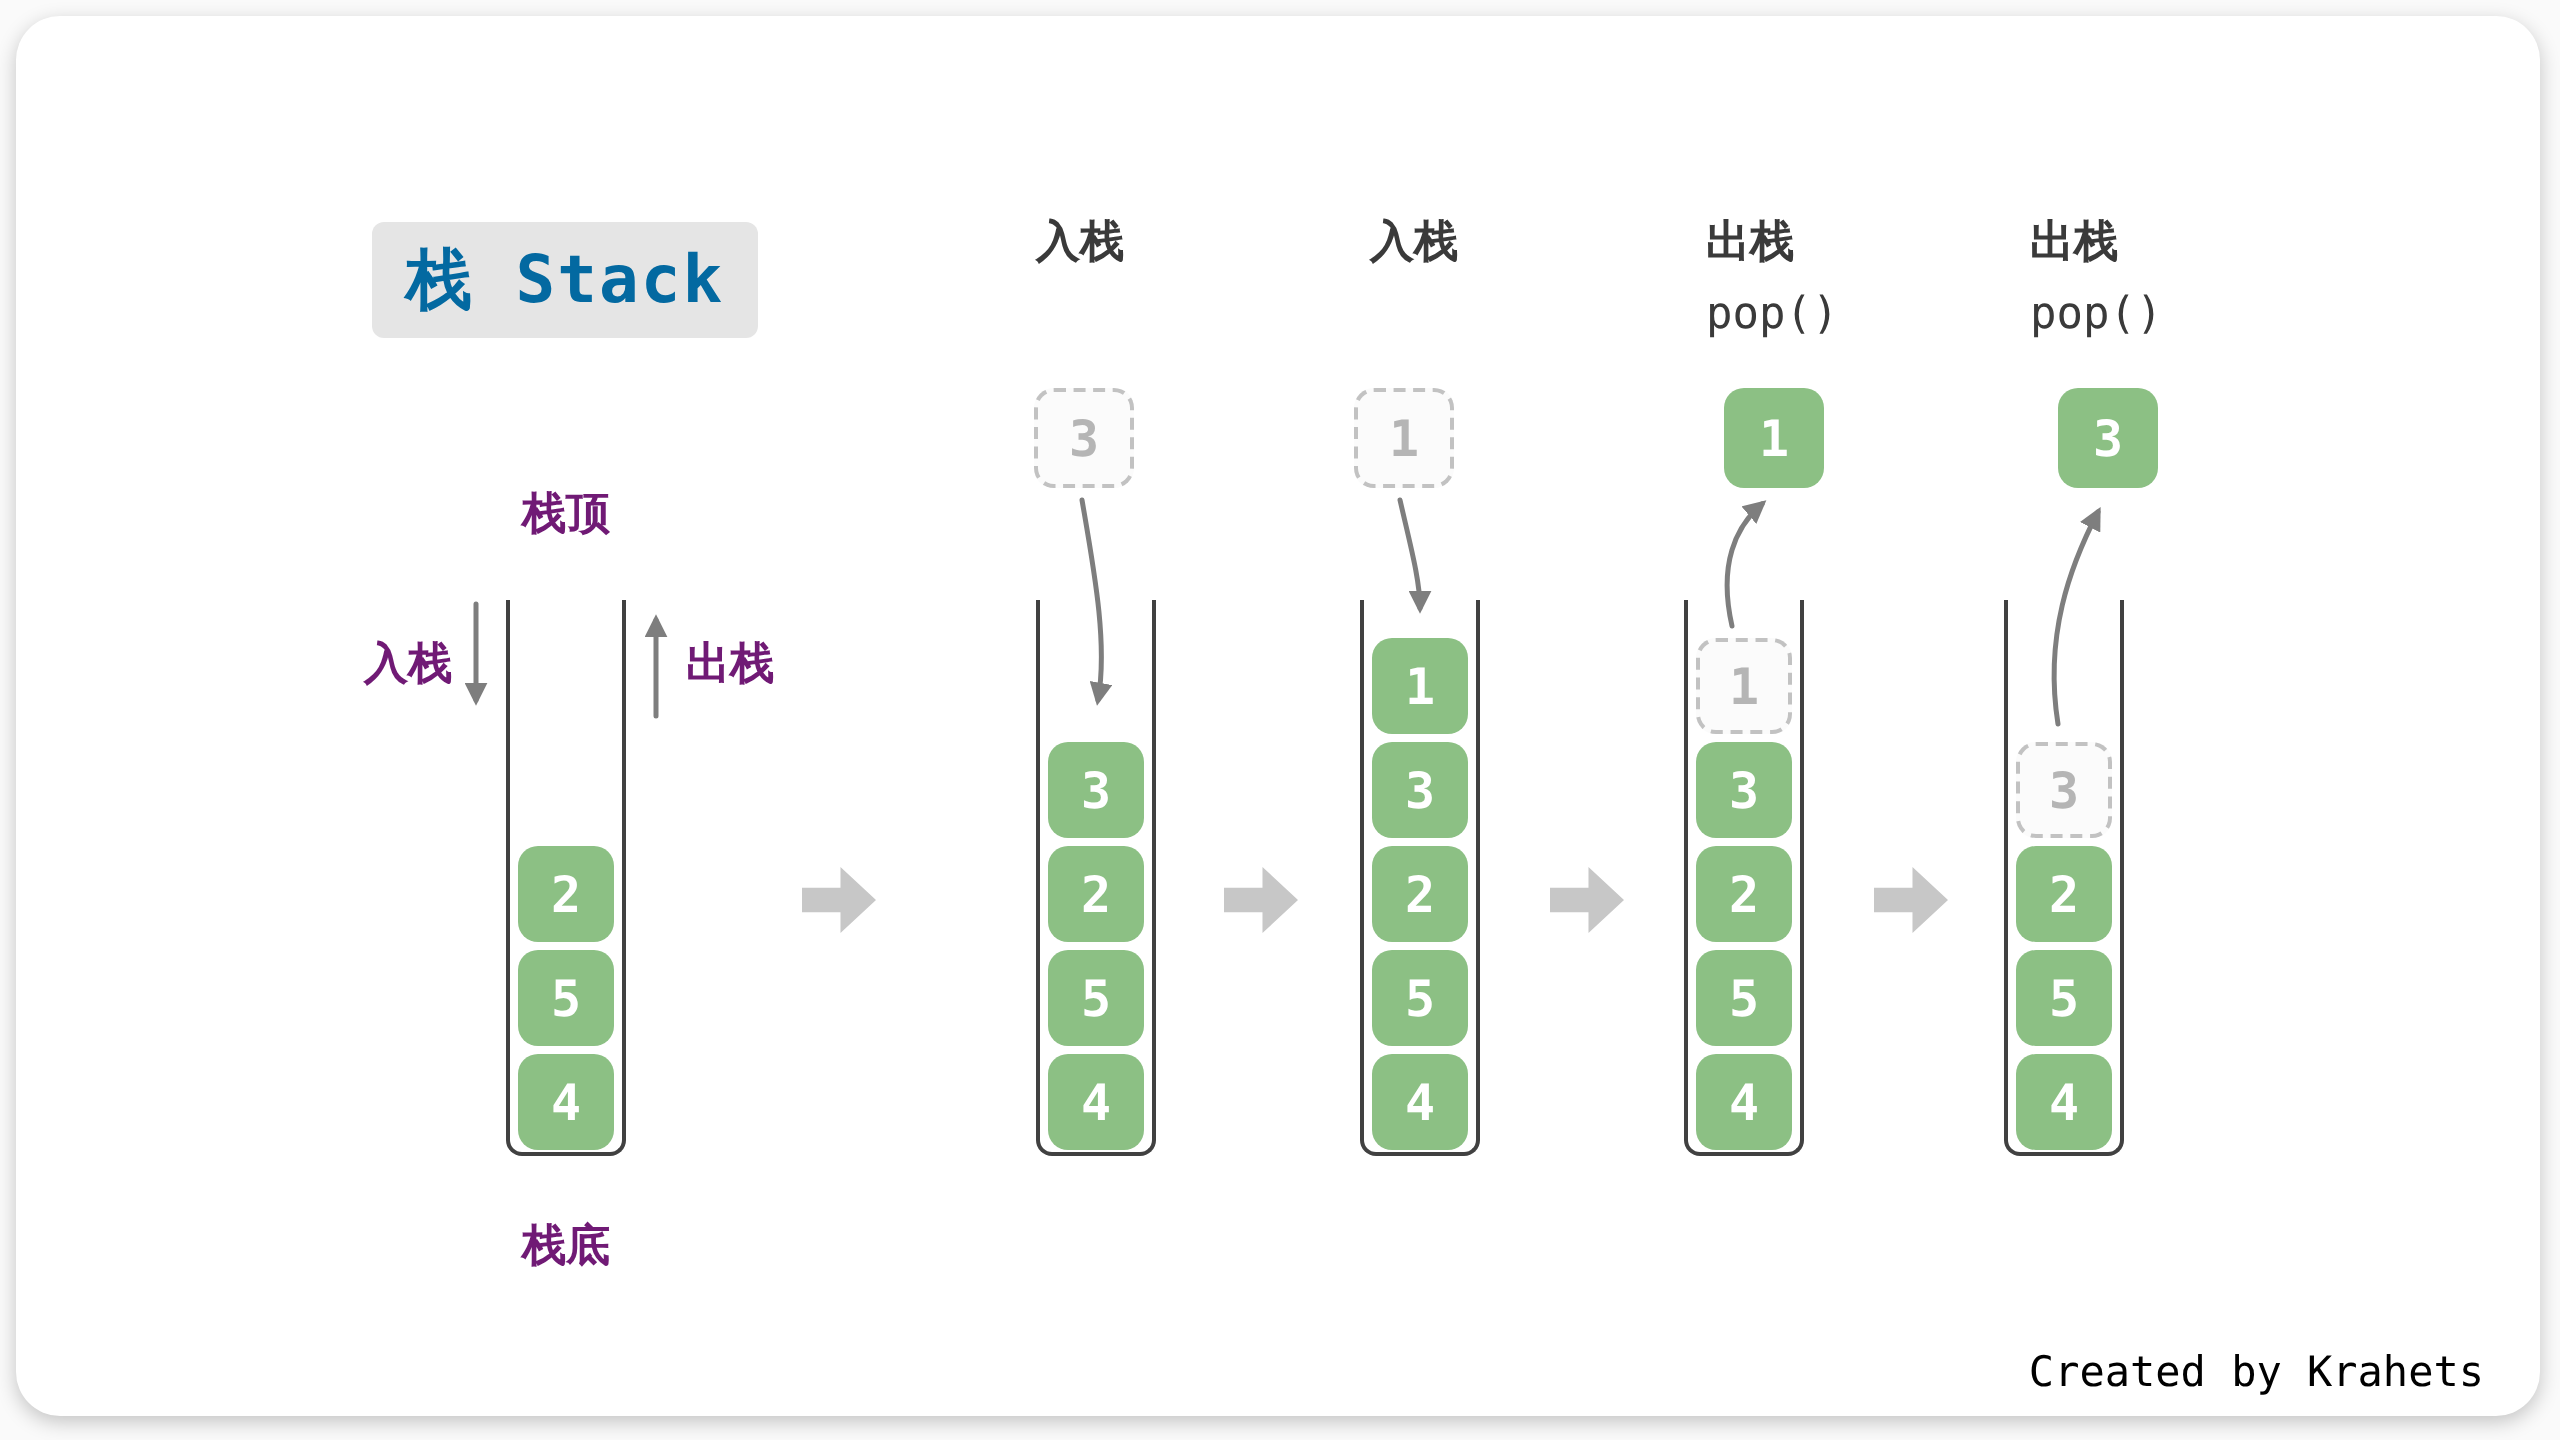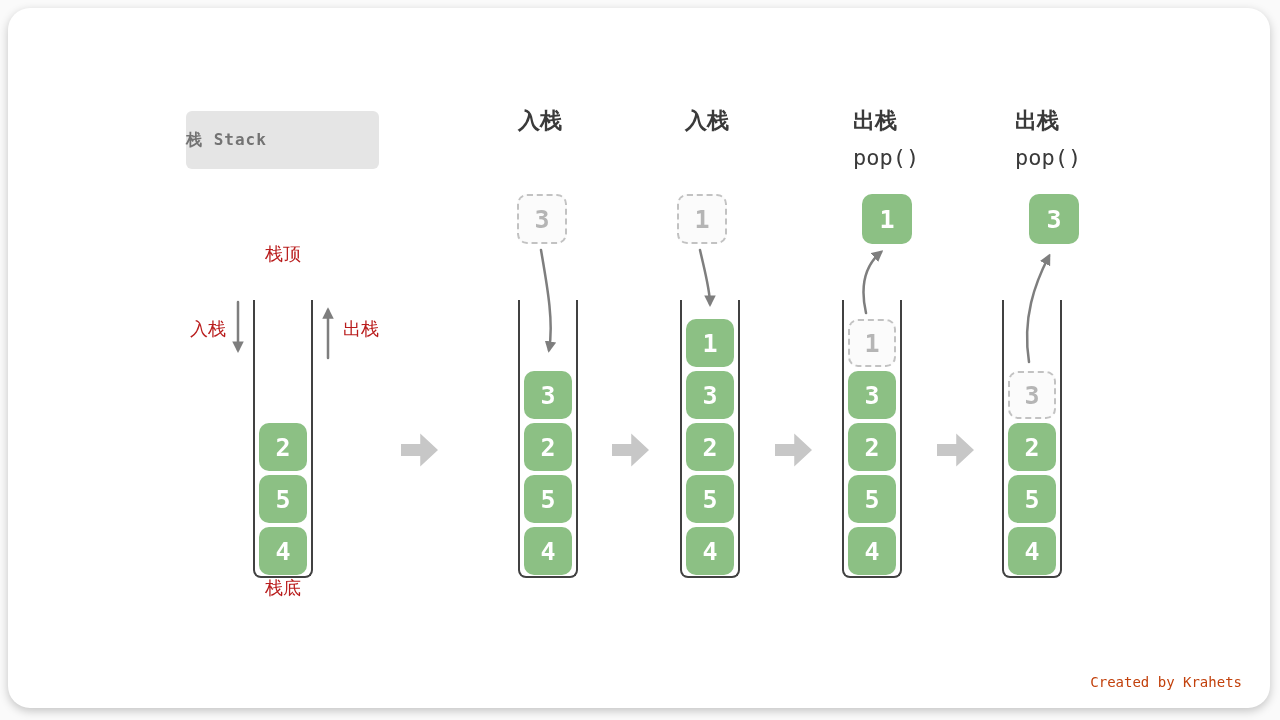--- a/index.html
+++ b/index.html
@@ -6,30 +6,30 @@
   html, body { width: 1280px; height: 720px; background: #fafafa; overflow: hidden;
                font-family: "Liberation Sans", sans-serif; }
   #stage { position: relative; width: 1280px; height: 720px; }
 
   .card { position: absolute; left: 8px; top: 8px; width: 1262px; height: 700px;
           background: #ffffff; border-radius: 22px;
           box-shadow: 0 3px 10px rgba(0,0,0,0.22); }
 
   .title-box { position: absolute; left: 186px; top: 111px; width: 193px; height: 58px;
                background: #E5E5E5; border-radius: 6px;
-               display: flex; align-items: center; 
+               display: flex; align-items: center; justify-content: center;
                font-family: "DejaVu Sans Mono", monospace;
-               font-size: 16px; font-weight: 700; color: #737373; letter-spacing: 1px; }
+               font-size: 33px; font-weight: 700; color: #0369a1; letter-spacing: 1px; }
 
   .op { position: absolute; top: 106px; width: 170px; }
   .op-zh { font-size: 22px; font-weight: 700; color: #3A3A3A; margin-bottom: 9px; }
   .op-code { font-family: "DejaVu Sans Mono", monospace; font-size: 22px; color: #3A3A3A; }
   .op-code .arg { color: #5FA357; font-weight: 700; }
 
-  .zh-label { position: absolute; font-size: 18px; font-weight: 400; color: #b91c1c; }
+  .zh-label { position: absolute; font-size: 22px; font-weight: 700; color: #701a75; }
 
   .stack { position: absolute; top: 300px; width: 60px; height: 278px; background: #ffffff;
            border-left: 2px solid #414141; border-right: 2px solid #414141;
            border-bottom: 2px solid #414141; border-radius: 0 0 8px 8px; }
 
   .cell { position: absolute; left: 4px; width: 48px; height: 48px; border-radius: 10px;
           background: #8CC084; color: #ffffff;
           display: flex; align-items: center; justify-content: center;
           font-family: "DejaVu Sans Mono", monospace; font-size: 25px; font-weight: 600; }
   .cell.ghost { background: #FBFBFB; border: 2px dashed #C2C2C2; color: #B5B5B5; }
@@ -41,21 +41,21 @@
                font-family: "DejaVu Sans Mono", monospace; font-size: 25px; font-weight: 600; }
   .float-box.dashed { border: 2px dashed #C2C2C2; background: #FBFBFB; color: #B5B5B5; }
   .float-box.solid  { background: #8CC084; color: #ffffff; }
 
   .block-arrow { position: absolute; top: 432px; width: 37px; height: 36px; background: #C7C7C7;
                  clip-path: polygon(0 33%, 52% 33%, 52% 4%, 100% 50%, 52% 96%, 52% 67%, 0 67%); }
 
   .overlay { position: absolute; left: 0; top: 0; pointer-events: none; }
 
   .watermark { position: absolute; right: 38px; top: 674px;
-               font-family: "DejaVu Sans Mono", monospace; font-size: 14px; color: #c2410c; text-align: right; }
+               font-family: "DejaVu Sans Mono", monospace; font-size: 21px; color: #000000; text-align: right; }
 </style>
 </head>
 <body>
 
 <div id="stage">
   <div class="card"></div>
 
   <div class="title-box">
     <span>栈 Stack</span>
   </div>
@@ -69,21 +69,21 @@
   <div class="op" style="left:853px">
     <div class="op-zh">出栈</div>
     <div class="op-code"><span>pop(</span><span class="arg"></span><span>)</span></div>
   </div>
   <div class="op" style="left:1015px">
     <div class="op-zh">出栈</div>
     <div class="op-code"><span>pop(</span><span class="arg"></span><span>)</span></div>
   </div>
 
   <div class="zh-label" style="left:233px; top:242px; width:100px; text-align:center">栈顶</div>
-  <div class="zh-label" style="left:233px; top:576px; width:100px; text-align:center">栈底</div>
+  <div class="zh-label" style="left:233px; top:608px; width:100px; text-align:center">栈底</div>
   <div class="zh-label" style="left:150px; top:317px; width:76px; text-align:right">入栈</div>
   <div class="zh-label" style="left:343px; top:317px">出栈</div>
 
   <div class="float-box dashed" style="left:517px">
     <span>3</span>
   </div>
   <div class="float-box dashed" style="left:677px">
     <span>1</span>
   </div>
   <div class="float-box solid" style="left:862px">

